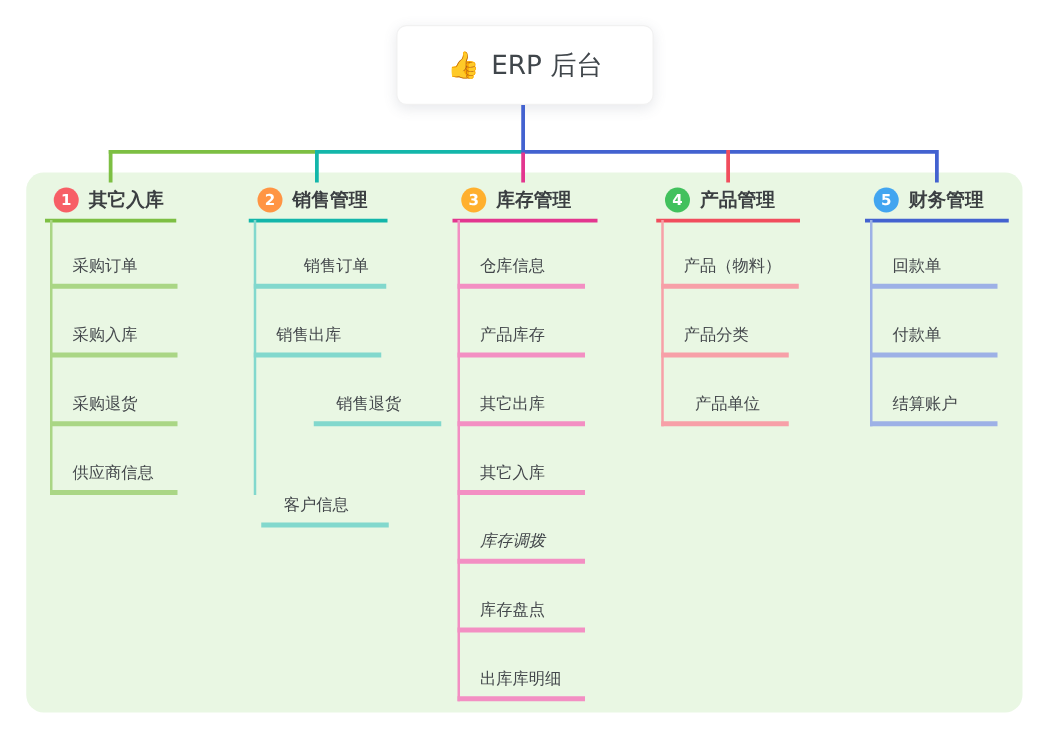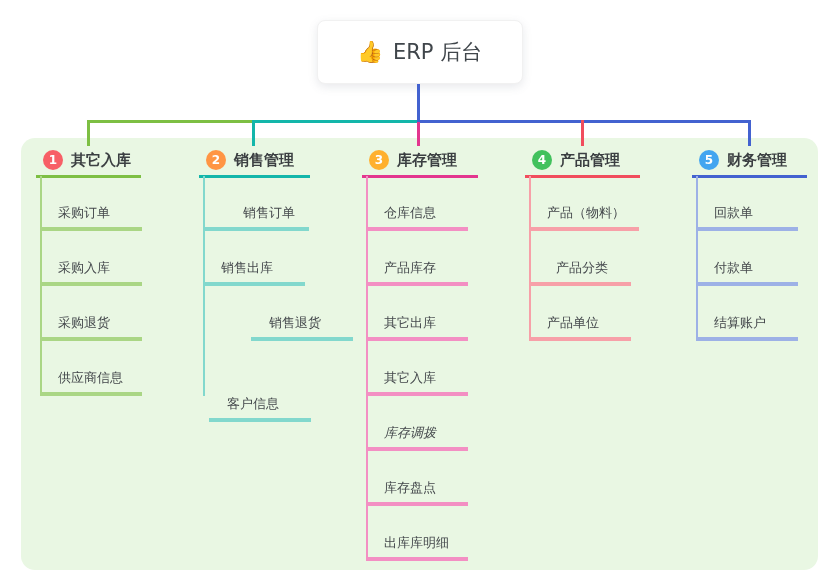--- a/index.html
+++ b/index.html
@@ -122,24 +122,24 @@
     </div>
 
   <div class="branch-header" style="left: 525px; width: 115px; border-bottom-color: rgb(241, 77, 93);">
     <span class="badge" style="background: rgb(66, 193, 93);">4</span>
     <span>产品管理</span>
   </div>
   <div class="thin-vline" style="left: 529px; top: 176px; height: 165px; background: rgb(247, 160, 168);"></div>
   <div class="child-row" style="left: 529px; top: 203px; border-bottom-color: rgb(247, 160, 168);">
     <span>产品（物料）</span>
     </div>
-  <div class="child-row" style="left: 529px; top: 258px; border-bottom-color: rgb(247, 160, 168); justify-content: center;">
+  <div class="child-row" style="left: 529px; top: 258px; border-bottom-color: rgb(247, 160, 168);">
     <span>产品分类</span>
     </div>
-  <div class="child-row" style="left: 529px; top: 313px; border-bottom-color: rgb(247, 160, 168);">
+  <div class="child-row" style="left: 529px; top: 313px; border-bottom-color: rgb(247, 160, 168); justify-content: center;">
     <span>产品单位</span>
     </div>
 
   <div class="branch-header" style="left: 692px; width: 115px; border-bottom-color: rgb(67, 98, 208);">
     <span class="badge" style="background: rgb(66, 165, 240);">5</span>
     <span>财务管理</span>
   </div>
   <div class="thin-vline" style="left: 696px; top: 176px; height: 165px; background: rgb(157, 177, 230);"></div>
   <div class="child-row" style="left: 696px; top: 203px; border-bottom-color: rgb(157, 177, 230);">
     <span>回款单</span>

